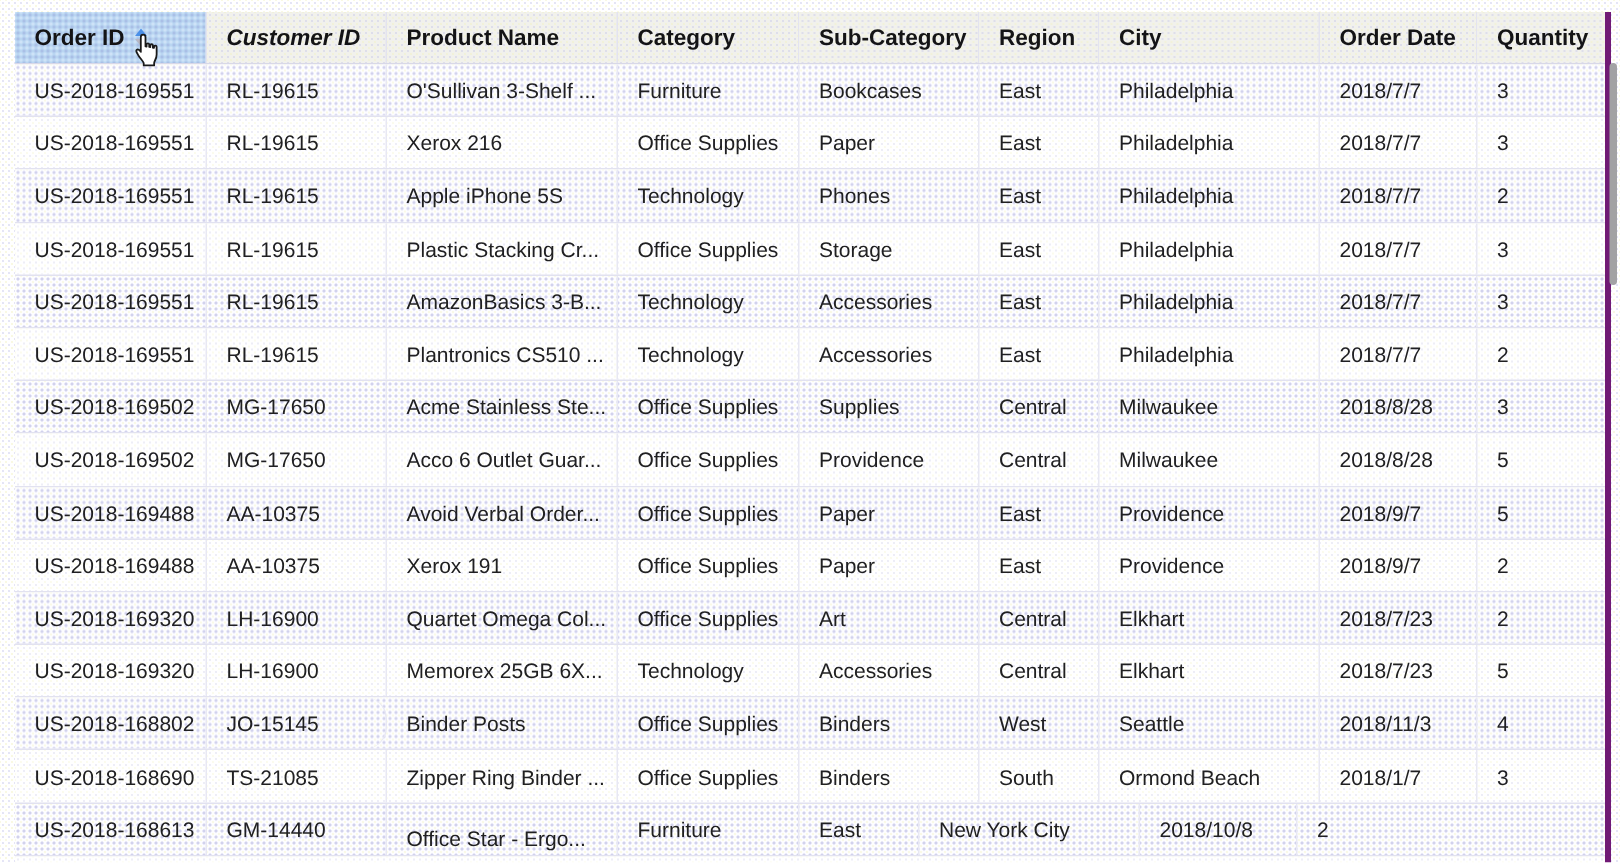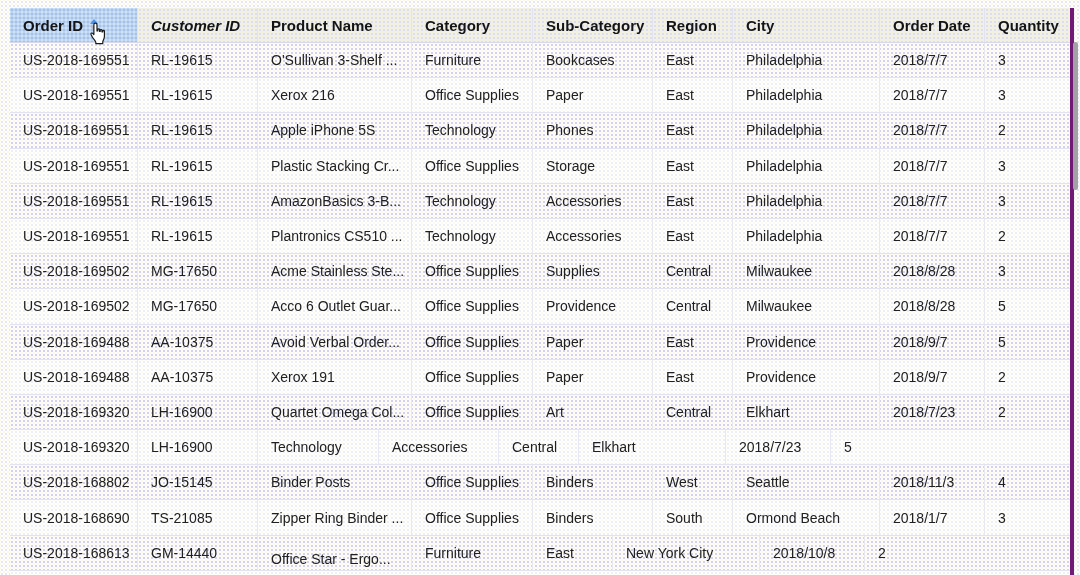--- a/index.html
+++ b/index.html
@@ -247,30 +247,31 @@
         <div class="bcell" style="width: 121px;">Office Supplies</div>
         <div class="bcell" style="width: 120px;">Art</div>
         <div class="bcell" style="width: 80px;">Central</div>
         <div class="bcell" style="width: 147px;">Elkhart</div>
         <div class="bcell" style="width: 105px;">2018/7/23</div>
         <div class="bcell" style="width: 85px;">2</div>
       </div>
       <div class="brow light">
         <div class="bcell" style="width: 128px;">US-2018-169320</div>
         <div class="bcell" style="width: 120px;">LH-16900</div>
+        <div class="bcell" style="width: 154px;">Memorex 25GB 6X...</div>
         <div class="bcell" style="width: 121px;">Technology</div>
         <div class="bcell" style="width: 120px;">Accessories</div>
         <div class="bcell" style="width: 80px;">Central</div>
         <div class="bcell" style="width: 147px;">Elkhart</div>
         <div class="bcell" style="width: 105px;">2018/7/23</div>
         <div class="bcell" style="width: 85px;">5</div>
       </div>
       <div class="brow dense">
         <div class="bcell" style="width: 128px;">US-2018-168802</div>
-        <div class="bcell" style="width: 120px;">JO-15145</div>
+        <div class="bcell" style="width: 120px; border-radius: 14px;">JO-15145</div>
         <div class="bcell" style="width: 154px;">Binder Posts</div>
         <div class="bcell" style="width: 121px;">Office Supplies</div>
         <div class="bcell" style="width: 120px;">Binders</div>
         <div class="bcell" style="width: 80px;">West</div>
         <div class="bcell" style="width: 147px;">Seattle</div>
         <div class="bcell" style="width: 105px;">2018/11/3</div>
         <div class="bcell" style="width: 85px;">4</div>
       </div>
       <div class="brow light">
         <div class="bcell" style="width: 128px;">US-2018-168690</div>

